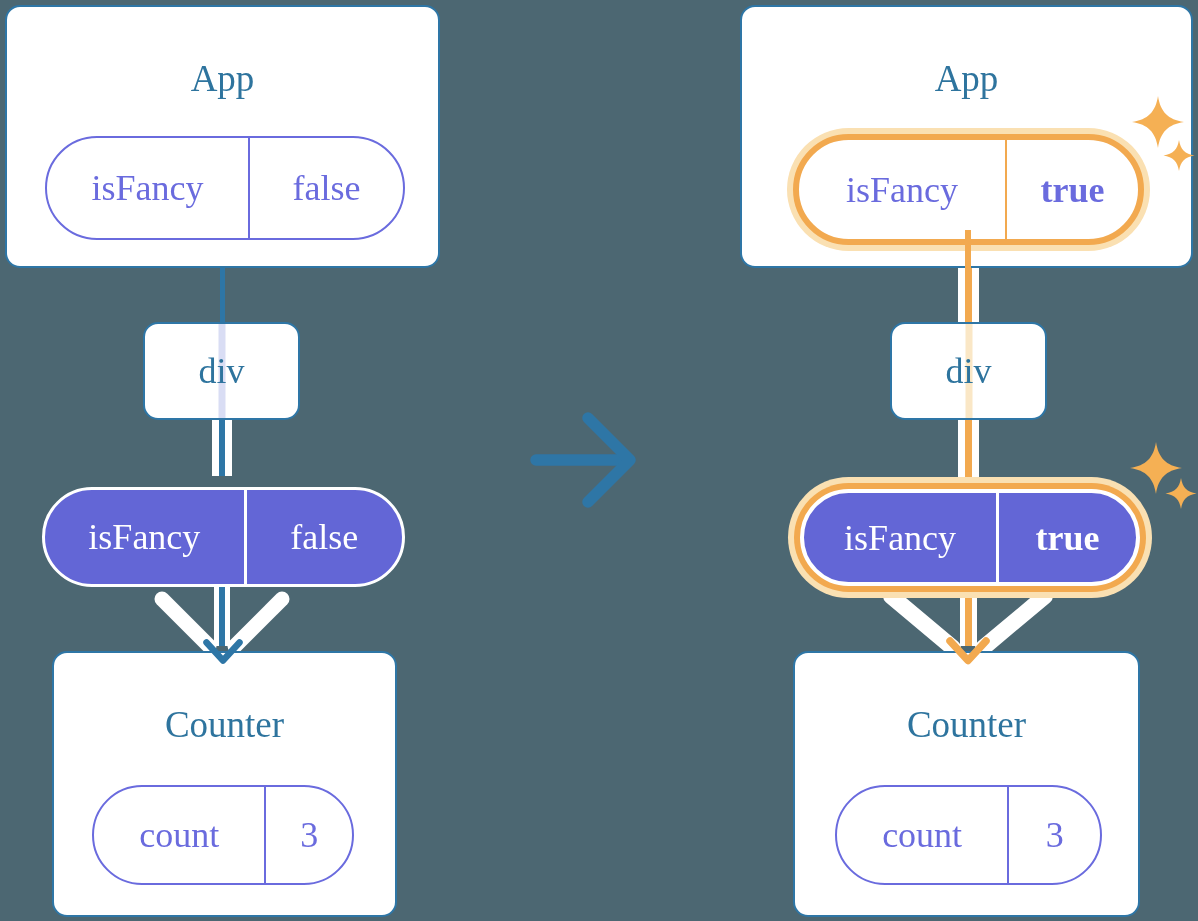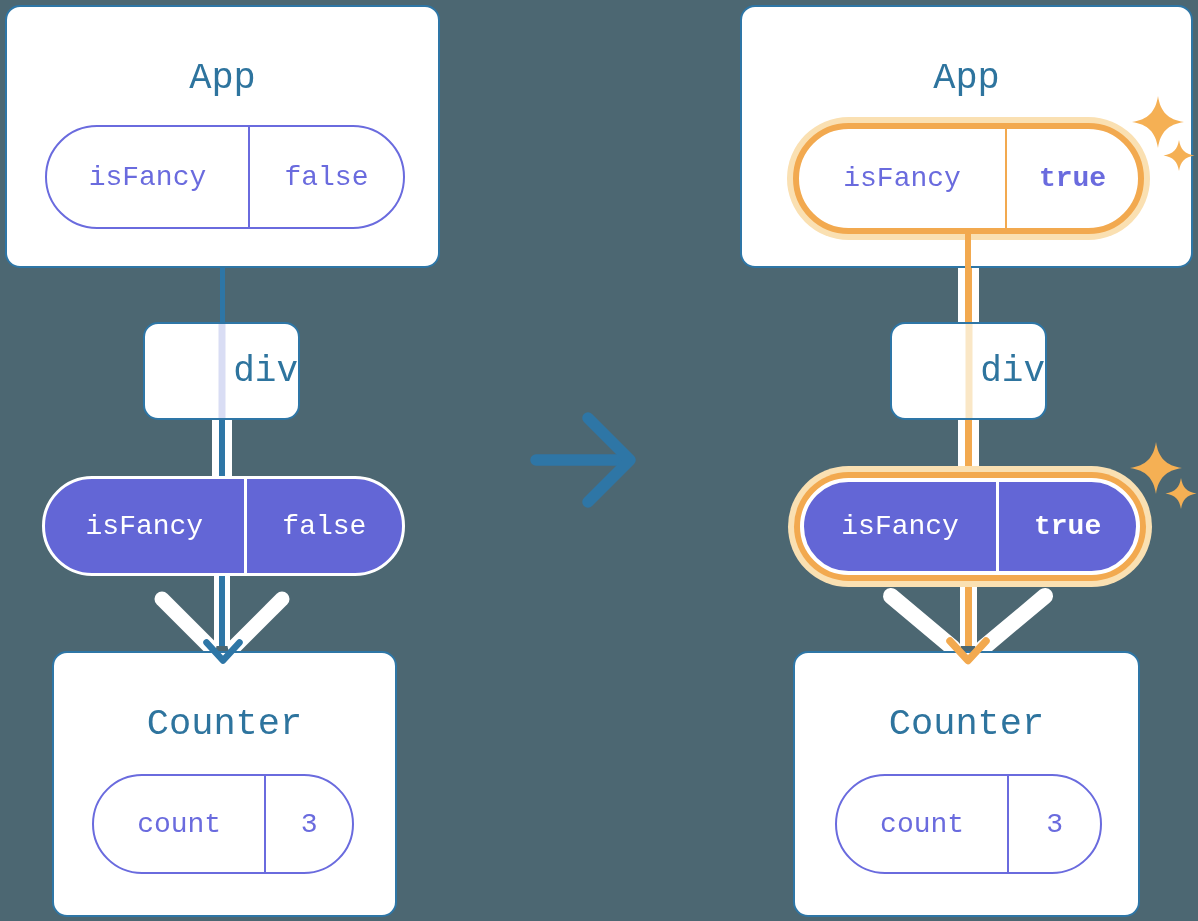--- a/index.html
+++ b/index.html
@@ -1,30 +1,30 @@
 <!DOCTYPE html>
 <html style="--background: #4C6772; --card-bg: #FFFFFF; --stroke-blue: #2E76A6; --title-text: #2E749E; --purple-accent: #6A6BDE; --purple-fill: #6366D6; --orange-accent: #F2A94F; --orange-halo: #FAE0B2; --faded-purple: #D9DDF4; --faded-orange: #FAE7C6; --sparkle: #F5B054;"><head>
 <meta charset="utf-8">
 <style>
   html,body{margin:0;padding:0;background:#4C6772;}
   #stage{position:relative;width:1198px;height:921px;overflow:hidden;
          background:var(--background,#4C6772);
-         font-family:Liberation Mono, monospace;}
+         font-family:Liberation Serif, serif;}
   .card{position:absolute;background:var(--card-bg,#fff);
         border:2.5px solid var(--stroke-blue,#2E76A6);
         border-radius:15px;z-index:2;box-sizing:border-box;}
   .card-title{position:absolute;left:0;right:0;text-align:center;
         color:var(--title-text,#2E749E);font-size:37px;font-weight:500;line-height:1;}
-  .div-card{display:flex;align-items:center;justify-content:flex-end;}
+  .div-card{display:flex;align-items:center;justify-content:center;}
   .div-label{color:var(--title-text,#2E749E);font-size:36px;font-weight:500;z-index:1;}
   .faded-line{position:absolute;top:0;bottom:0;left:50%;width:7px;transform:translateX(-50%);}
   .faded-line.purple{background:var(--faded-purple,#D9DDF4);}
   .faded-line.orange{background:var(--faded-orange,#FAE7C6);}
-  .pill{position:absolute;display:flex;border-radius:999px;font-size:28px;
-        z-index:4;box-sizing:border-box;overflow:hidden;}
+  .pill{position:absolute;display:flex;border-radius:999px;font-size:36px;
+        z-index:4;box-sizing:border-box;overflow:hidden;margin-top:11px;}
   .pill .seg{display:flex;align-items:center;justify-content:center;box-sizing:border-box;}
   .pill .seg.grow{flex:1 1 auto;}
   .outline-pill{background:#fff;border:2.5px solid var(--purple-accent,#6A6BDE);
         color:var(--purple-accent,#6A6BDE);}
   .outline-pill .seg-name{border-right:2.5px solid var(--purple-accent,#6A6BDE);}
   .fill-pill{background:var(--purple-fill,#6366D6);border:3.5px solid #fff;color:#fff;}
   .fill-pill .seg-name{border-right:3px solid #fff;}
   .orange-ring-pill{background:#fff;border:6px solid var(--orange-accent,#F2A94F);
         color:var(--purple-accent,#6A6BDE);
         box-shadow:0 0 0 6px var(--orange-halo,#FAE0B2);}

